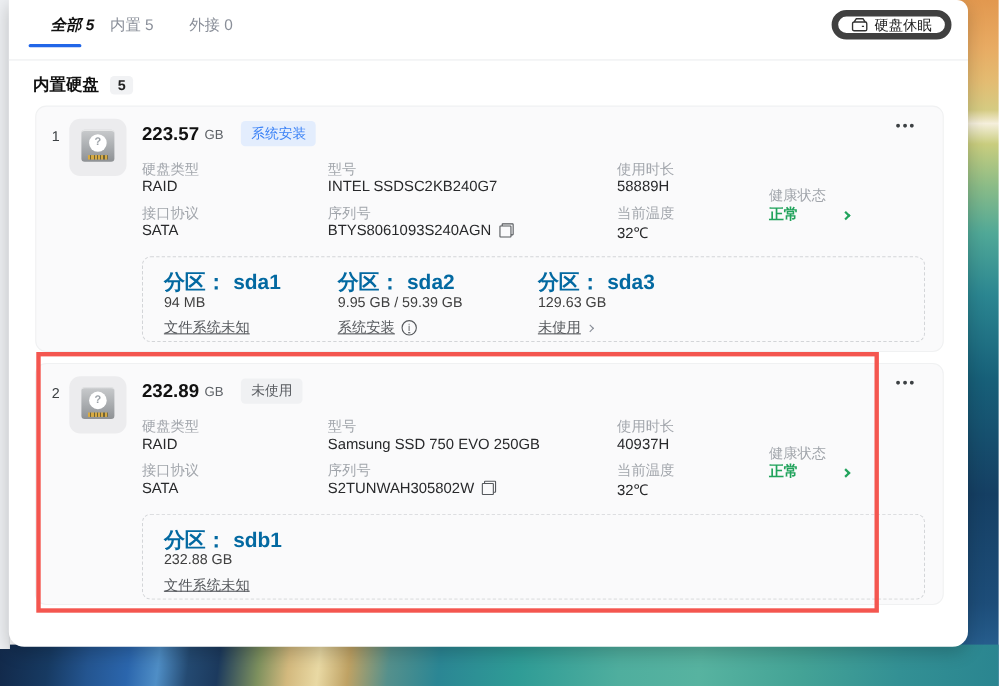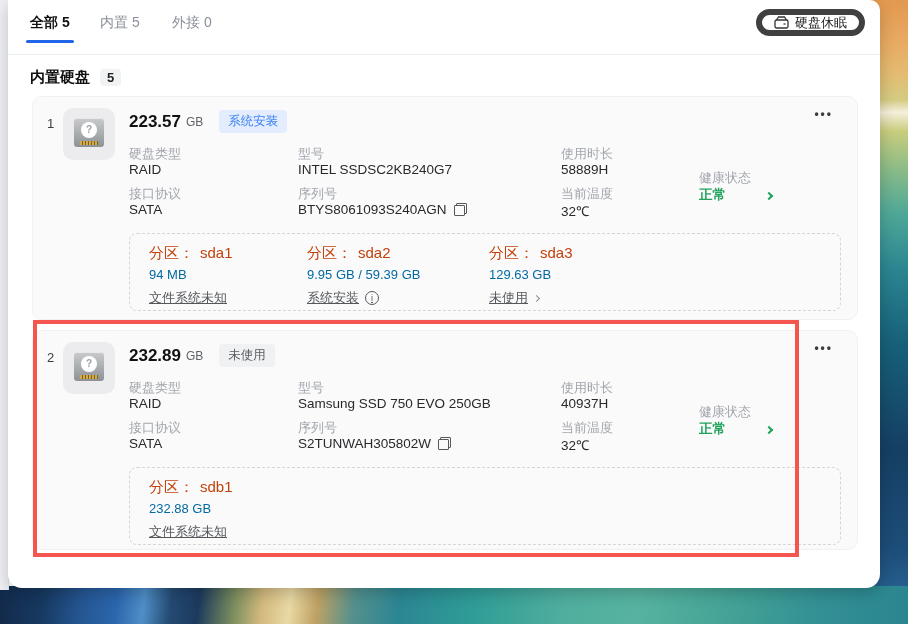--- a/index.html
+++ b/index.html
@@ -70,38 +70,38 @@
   .copy-icon { position:relative; display:inline-block; width:13px; height:13px; margin-left:7px; vertical-align:-2px; cursor:pointer; }
   .copy-icon::before { content:""; position:absolute; right:0; top:0; width:9px; height:9px; border:1.4px solid #55585c; border-radius:1px; }
   .copy-icon::after { content:""; position:absolute; left:0; bottom:0; width:9px; height:9px; border:1.4px solid #55585c; border-radius:1px; background:#fafafb; }
 
   .info-icon { display:inline-block; width:14px; height:14px; border:1.2px solid #55585c; border-radius:50%;
     font-size:9px; line-height:12px; text-align:center; color:#55585c; margin-left:6px; vertical-align:-2px; font-style:normal; cursor:pointer; }
 
   .part-box { position:absolute; left:96px; top:136px; width:712px; height:78px; border:1px dashed #d3d5d8; border-radius:8px; }
   .part-col { position:absolute; top:0; width:175px; height:78px; }
   .pc1 { left:19px; } .pc2 { left:177px; } .pc3 { left:359px; }
-  .p-line1 { position:absolute; top:10px; font-size:15px; font-weight:normal; color:#c2410c; white-space:nowrap; }
-  .p-line2 { position:absolute; top:33px; font-size:13px; color:#0369a1; white-space:nowrap; }
+  .p-line1 { position:absolute; top:10px; font-size:19px; font-weight:bold; color:#0369a1; white-space:nowrap; }
+  .p-line2 { position:absolute; top:33px; font-size:13px; color:#404040; white-space:nowrap; }
   .p-line3 { position:absolute; top:55px; font-size:13px; color:#55585c; white-space:nowrap; display:flex; align-items:center;text-decoration:underline; }
   .p-name { margin-left:6px; }
 
   .annotation { position:absolute; left:33px; top:320px; width:766px; height:237px; border:4px solid #f4564f; z-index:20; pointer-events:none; }
 </style>
 </head>
 <body>
 
 <div class="screen">
 
   <div class="wallpaper-right"></div>
   <div class="wallpaper-bottom"></div>
   <div class="side-strip"></div>
   <div class="window"></div>
 
-  <div class="tab active" style="left:30px;">
+  <div class="tab active" style="left:46px;font-style:italic;">
     <span>全部</span>
     <span>5</span>
   </div>
   <div class="tab" style="left:100px;">
     <span>内置</span>
     <span>5</span>
   </div>
   <div class="tab" style="left:172px;text-align:center;">
     <span>外接</span>
     <span>0</span>

